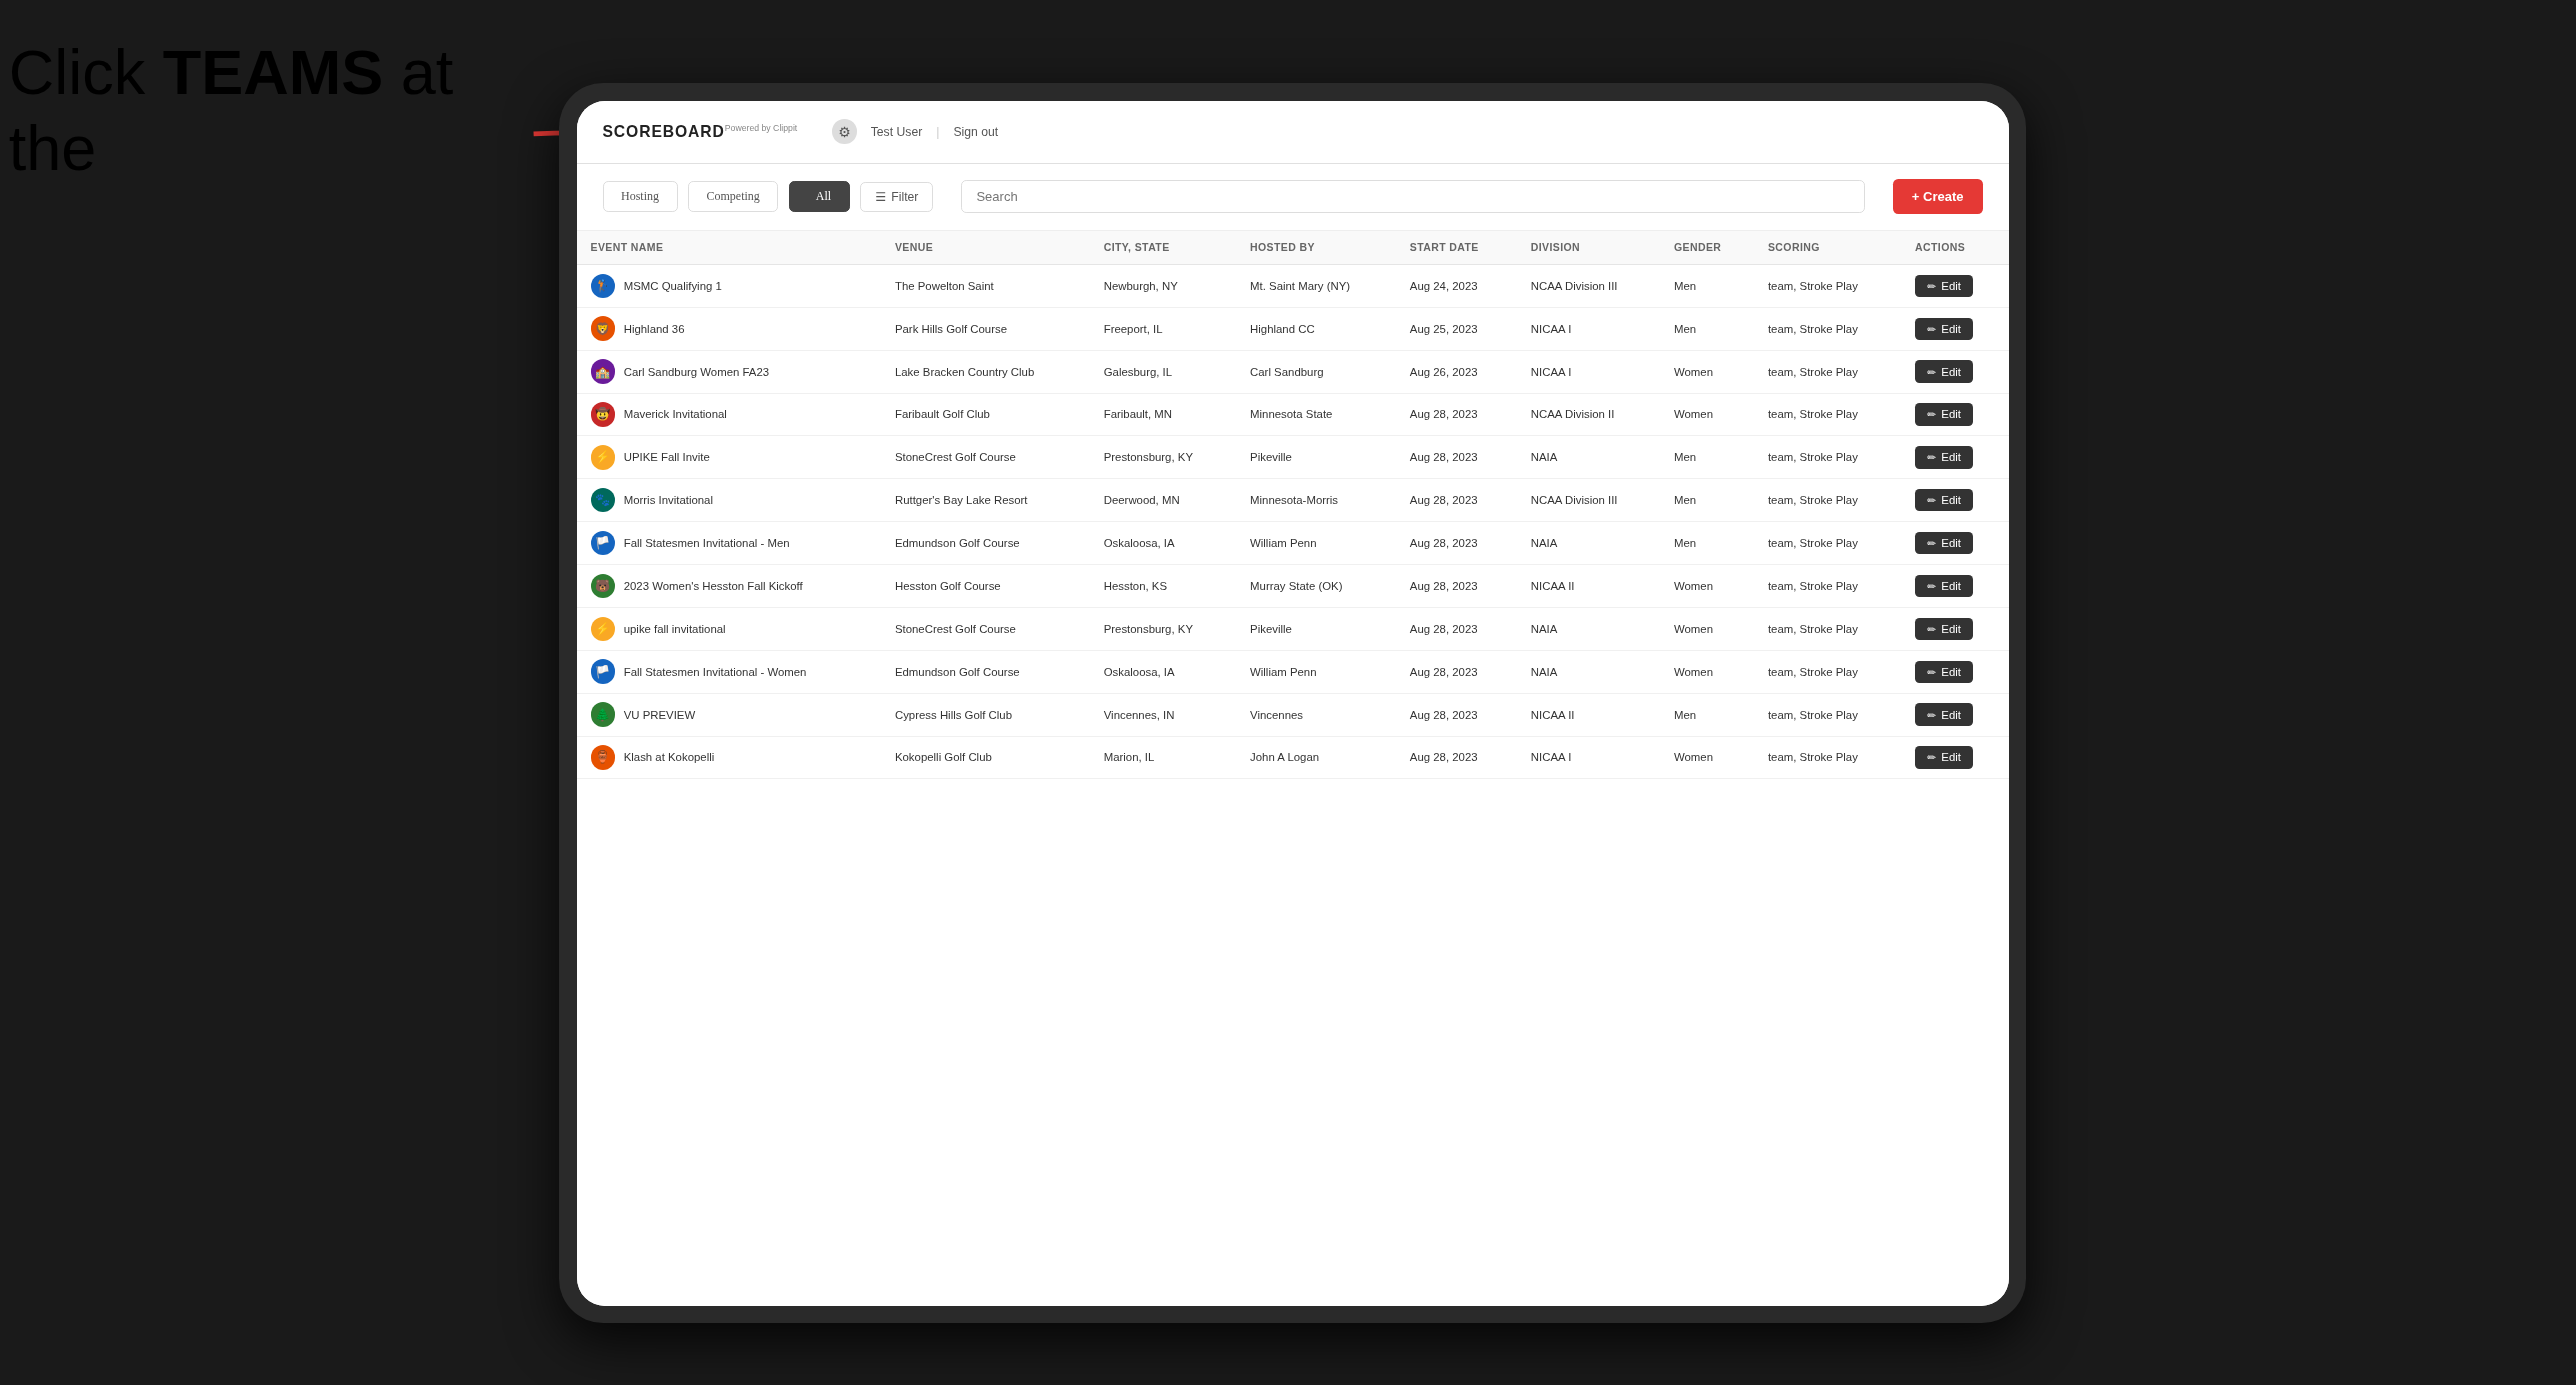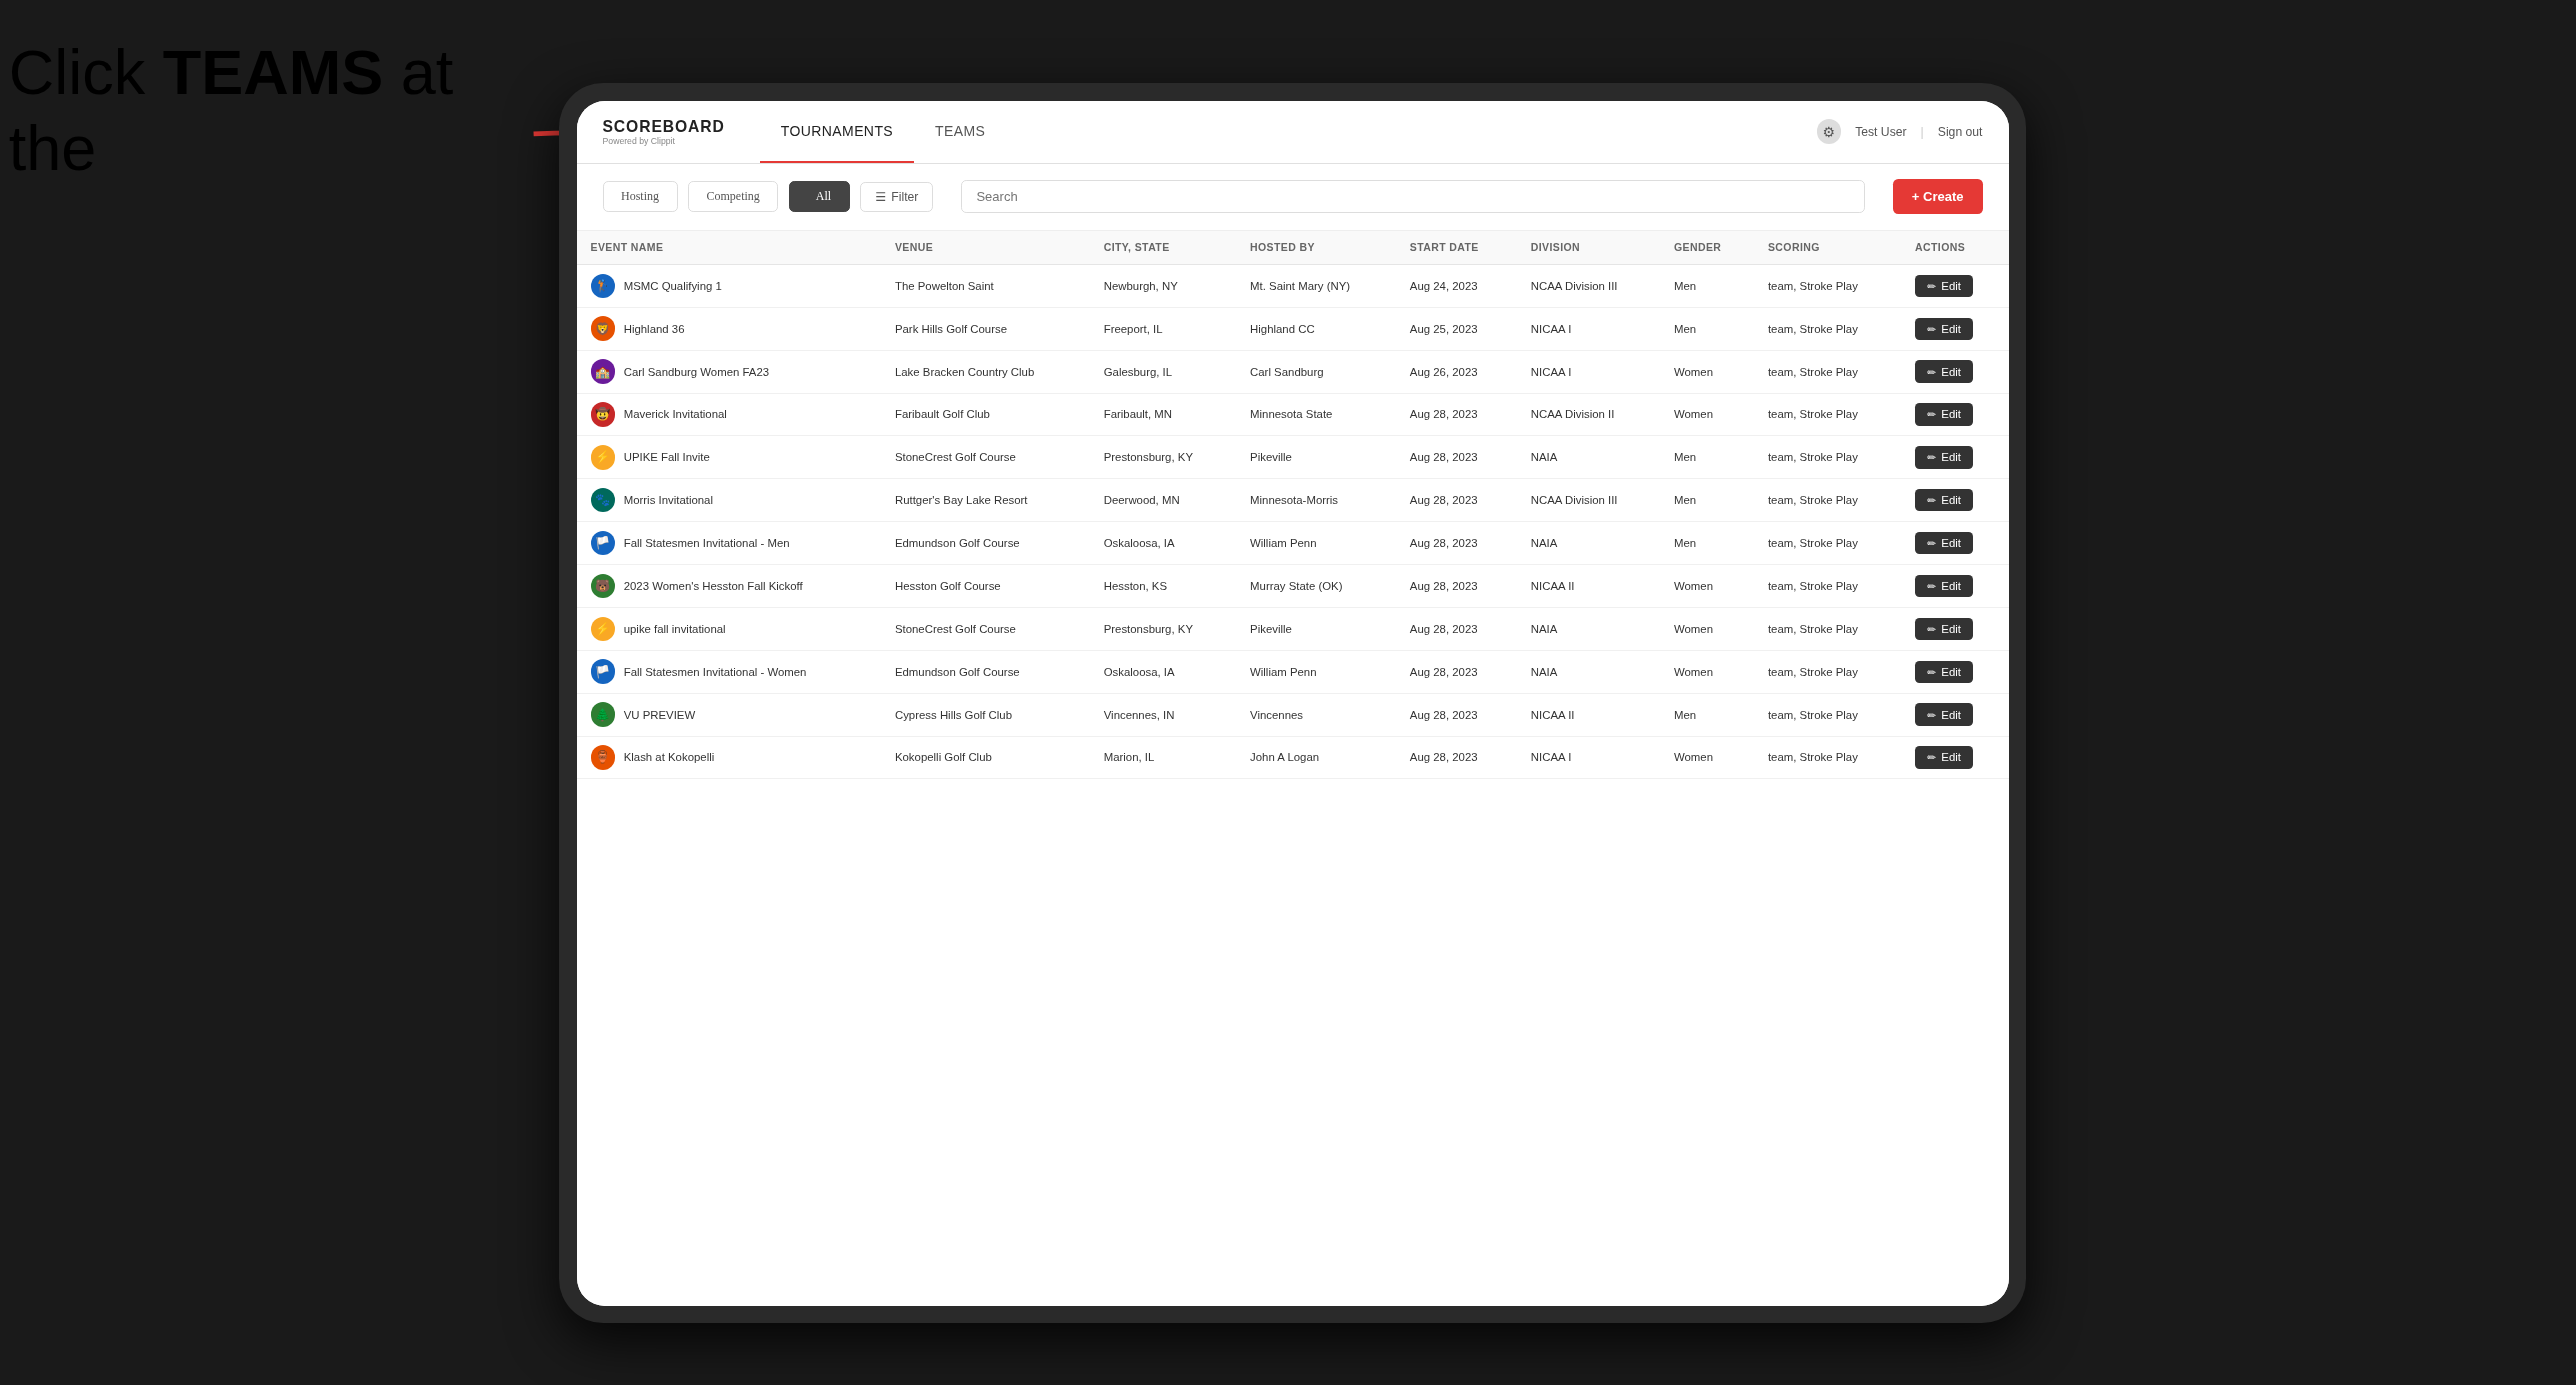--- a/index.html
+++ b/index.html
@@ -64,21 +64,20 @@
       background: #fff;
       border-bottom: 0.9px solid #e0e0e0;
       display: flex;
       align-items: center;
       padding: 0 26px;
       height: 63px;
       flex-shrink: 0;
     }
     .logo-area {
       display: flex;
-      flex-direction: column;
       margin-right: 35px;
     }
     .logo-title {
       font-size: 15.7px;
       font-weight: 900;
       letter-spacing: 0.9px;
       color: #222;
     }
     .logo-sub {
       font-size: 8.7px;
@@ -289,24 +288,20 @@
   <path d="M 60 30 Q 300 20 440 120" stroke="#e53935" stroke-width="5" fill="none" marker-end="url(#arrowhead)"></path>
 </svg>
 
 <div class="device">
   <div class="device-screen">
 
     <nav class="top-nav">
       <div class="logo-area">
         <span class="logo-title">SCOREBOARD</span>
         <span class="logo-sub">Powered by Clippit</span>
-      </div>
-      <div class="nav-links">
-        <div class="nav-link active">TOURNAMENTS</div>
-        <div class="nav-link">TEAMS</div>
       </div>
       <div class="nav-right">
         <div class="settings-icon">⚙</div>
         <span>Test User</span>
         <span class="separator">|</span>
         <span style="cursor:pointer;color:#555;">Sign out</span>
       </div>
     </nav>
 
     <div class="main-content">

